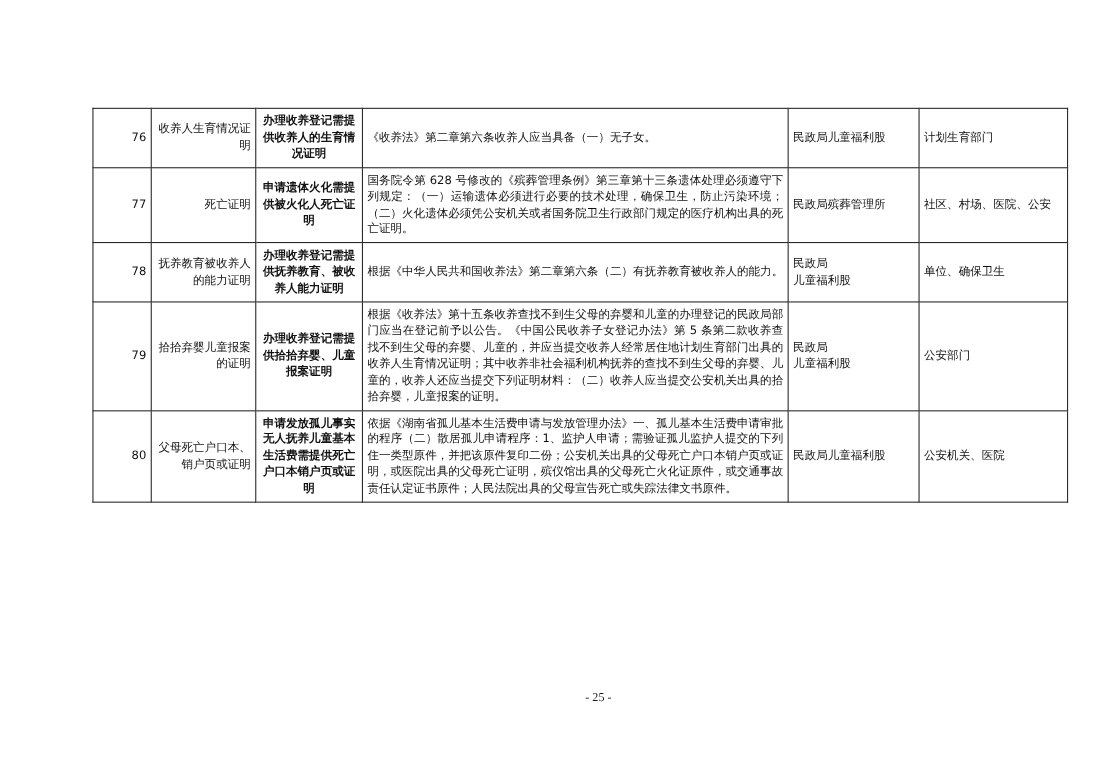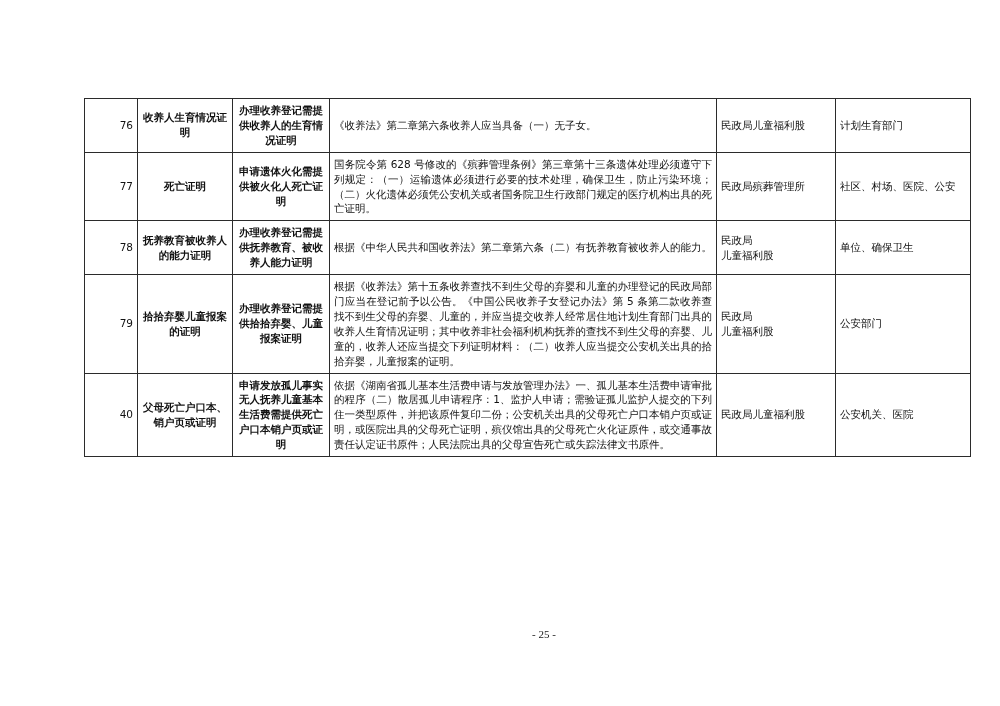--- a/index.html
+++ b/index.html
@@ -41,22 +41,22 @@
     word-break: break-all;
   }
   td.c-idx {
     width: 44px;
     text-align: right;
     font-size: 11px;
     vertical-align: middle;
   }
   td.c-name {
     width: 86px;
-    font-weight: bold;
-    text-align: center;
+    font-weight: normal;
+    text-align: right;
     letter-spacing: 0px;
   }
   td.c-cond {
     width: 88px;
     font-weight: bold;
     text-align: center;
   }
   td.c-basis {
     width: 378px;
     text-align: justify;
@@ -124,21 +124,21 @@
         <tr>
           <td class="c-idx">79</td>
           <td class="c-name">拾拾弃婴儿童报案的证明</td>
           <td class="c-cond">办理收养登记需提供拾拾弃婴、儿童报案证明</td>
           <td class="c-basis">根据《收养法》第十五条收养查找不到生父母的弃婴和儿童的办理登记的民政局部门应当在登记前予以公告。《中国公民收养子女登记办法》第 5 条第二款收养查找不到生父母的弃婴、儿童的，并应当提交收养人经常居住地计划生育部门出具的收养人生育情况证明；其中收养非社会福利机构抚养的查找不到生父母的弃婴、儿童的，收养人还应当提交下列证明材料：（二）收养人应当提交公安机关出具的拾拾弃婴，儿童报案的证明。</td>
           <td class="c-unit multi-line">民政局
 儿童福利股</td>
           <td class="c-issuer">公安部门</td>
         </tr>
         <tr>
-          <td class="c-idx">40</td>
+          <td class="c-idx">80</td>
           <td class="c-name">父母死亡户口本、销户页或证明</td>
           <td class="c-cond">申请发放孤儿事实无人抚养儿童基本生活费需提供死亡户口本销户页或证明</td>
           <td class="c-basis">依据《湖南省孤儿基本生活费申请与发放管理办法》一、孤儿基本生活费申请审批的程序（二）散居孤儿申请程序：1、监护人申请；需验证孤儿监护人提交的下列住一类型原件，并把该原件复印二份；公安机关出具的父母死亡户口本销户页或证明，或医院出具的父母死亡证明，殡仪馆出具的父母死亡火化证原件，或交通事故责任认定证书原件；人民法院出具的父母宣告死亡或失踪法律文书原件。</td>
           <td class="c-unit multi-line">民政局儿童福利股</td>
           <td class="c-issuer">公安机关、医院</td>
         </tr>
       </tbody>
     </table>
   </div>
   <div class="footer">- 25 -</div>

